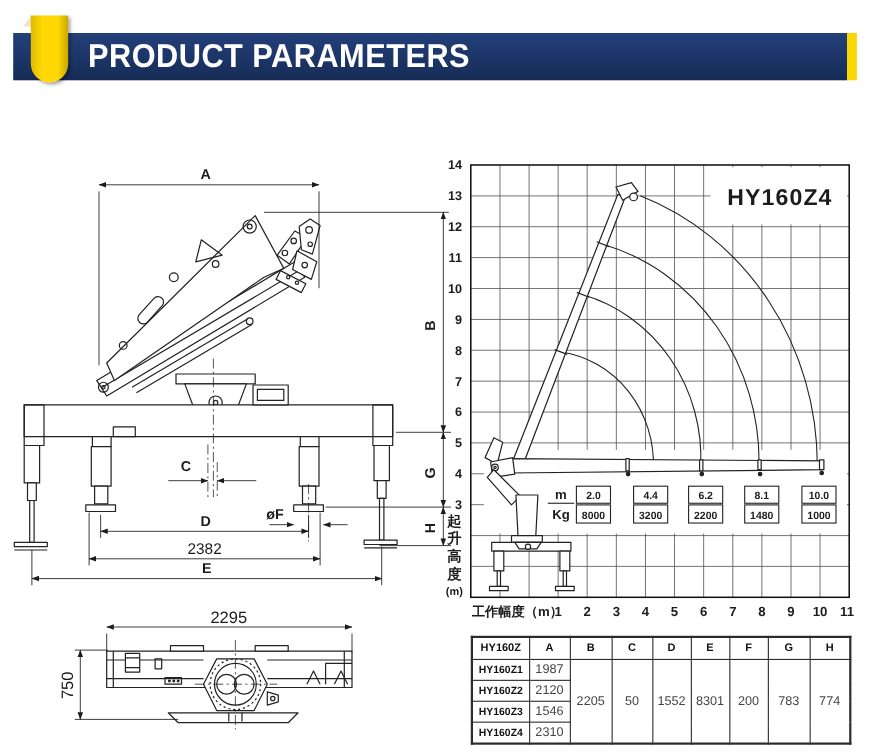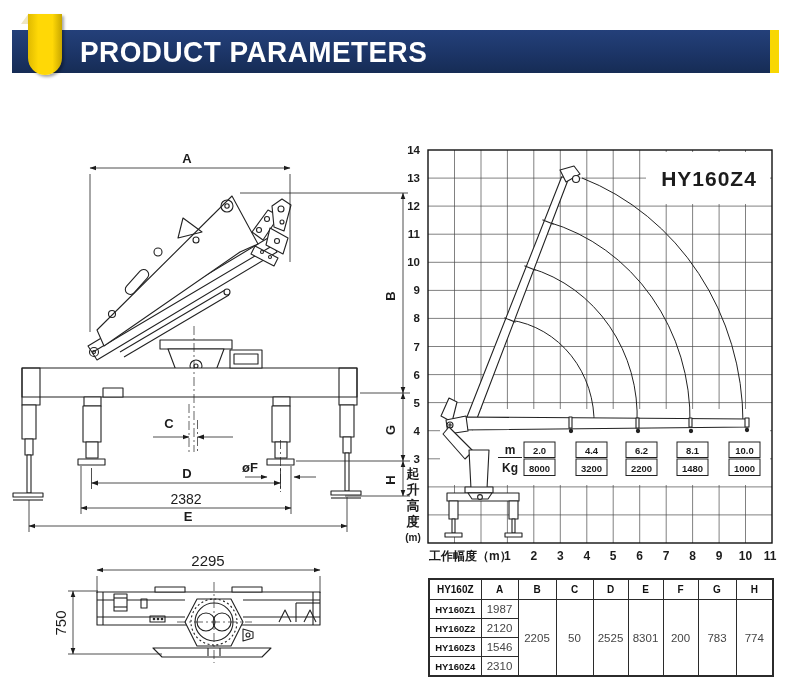--- a/index.html
+++ b/index.html
@@ -353,21 +353,21 @@
         <th>E</th>
         <th>F</th>
         <th>G</th>
         <th>H</th>
       </tr>
       <tr>
         <td class="model">HY160Z1</td>
         <td class="val">1987</td>
         <td class="val" rowspan="4">2205</td>
         <td class="val" rowspan="4">50</td>
-        <td class="val" rowspan="4">2525</td>
+        <td class="val" rowspan="4">1552</td>
         <td class="val" rowspan="4">8301</td>
         <td class="val" rowspan="4">200</td>
         <td class="val" rowspan="4">783</td>
         <td class="val" rowspan="4">774</td>
       </tr>
       <tr>
         <td class="model">HY160Z2</td>
         <td class="val">2120</td>
       </tr>
       <tr>

